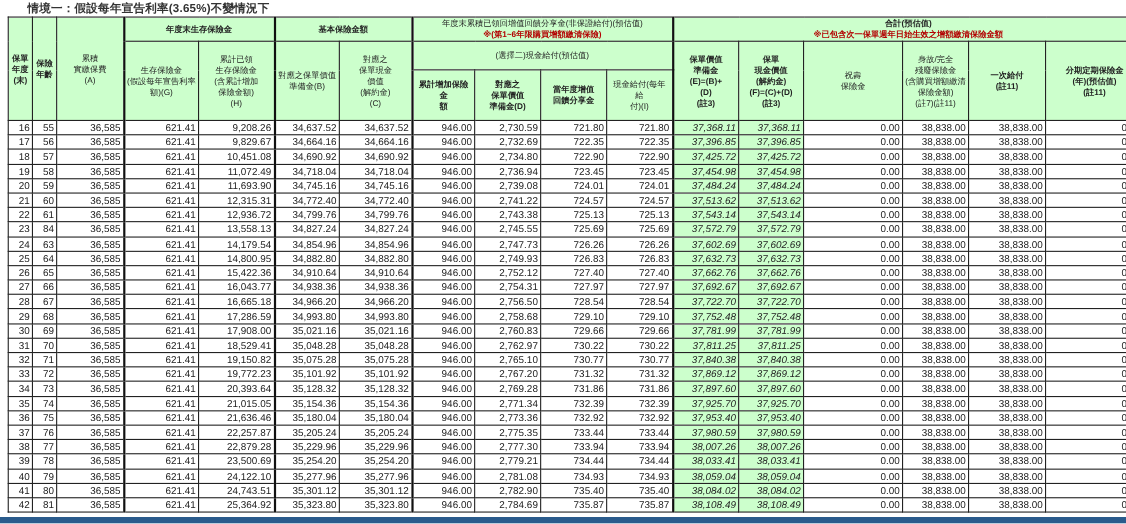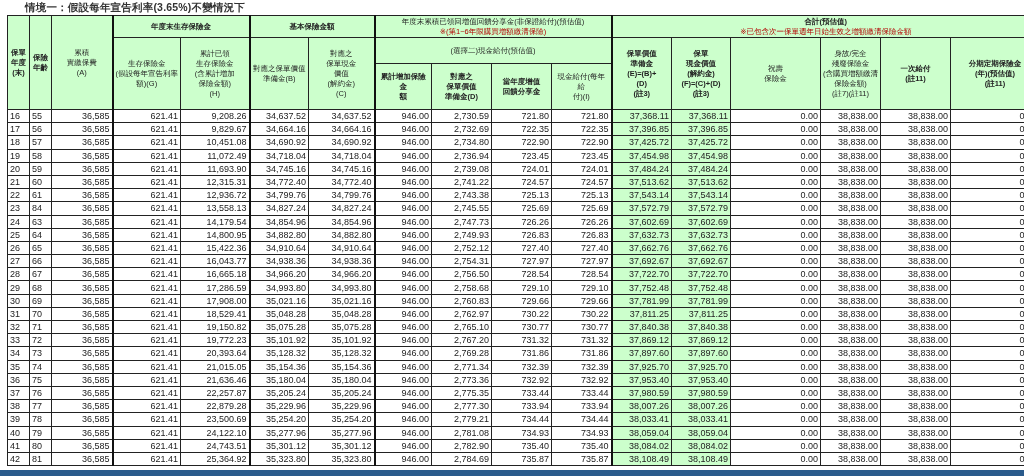--- a/index.html
+++ b/index.html
@@ -2,24 +2,24 @@
 <html><head>
 <meta charset="utf-8">
 <style>
   html, body { margin:0; padding:0; background:#ffffff; }
   body { width:1024px; height:476px; overflow:hidden; position:relative; font-family:"Liberation Sans","DejaVu Sans",sans-serif; color:#222; }
   .caption { position:absolute; left:25px; top:1px; font-size:10.5px; font-weight:bold; color:#333; letter-spacing:0.2px; }
   table.illus { position:absolute; left:7px; top:15px; border-collapse:collapse; table-layout:fixed; width:1012px; }
   table.illus th, table.illus td { border:1px solid #222; padding:0 2px; overflow:hidden; white-space:nowrap; }
   table.illus th { background:#ccffcc; font-size:7.5px; font-weight:normal; line-height:10px; white-space:normal; text-align:center; vertical-align:middle; color:#222; }
   table.illus th.bold { font-weight:bold;margin-top:15px; }
-  table.illus th .red { color:#b30000; font-weight:normal; }
+  table.illus th .red { color:#b30000; font-weight:bold; }
   table.illus td { font-size:9px; height:12.2px; line-height:12px; text-align:right; background:#fff; }
-  table.illus td.c { text-align:left; }
-  table.illus td.g { background:#ccffcc; }
+  table.illus td.c { text-align:right; }
+  table.illus td.g { background:#ccffcc;font-style:italic; }
   .thick-l { border-left:2px solid #111 !important; }
   .bottom-bar { position:absolute; left:0; top:470px; width:1024px; height:6px; background:#2a5b8c; }
 </style>
 </head>
 <body>
 
 <div class="caption">情境一：假設每年宣告利率(3.65%)不變情況下</div>
 
 <table class="illus">
   <colgroup>

